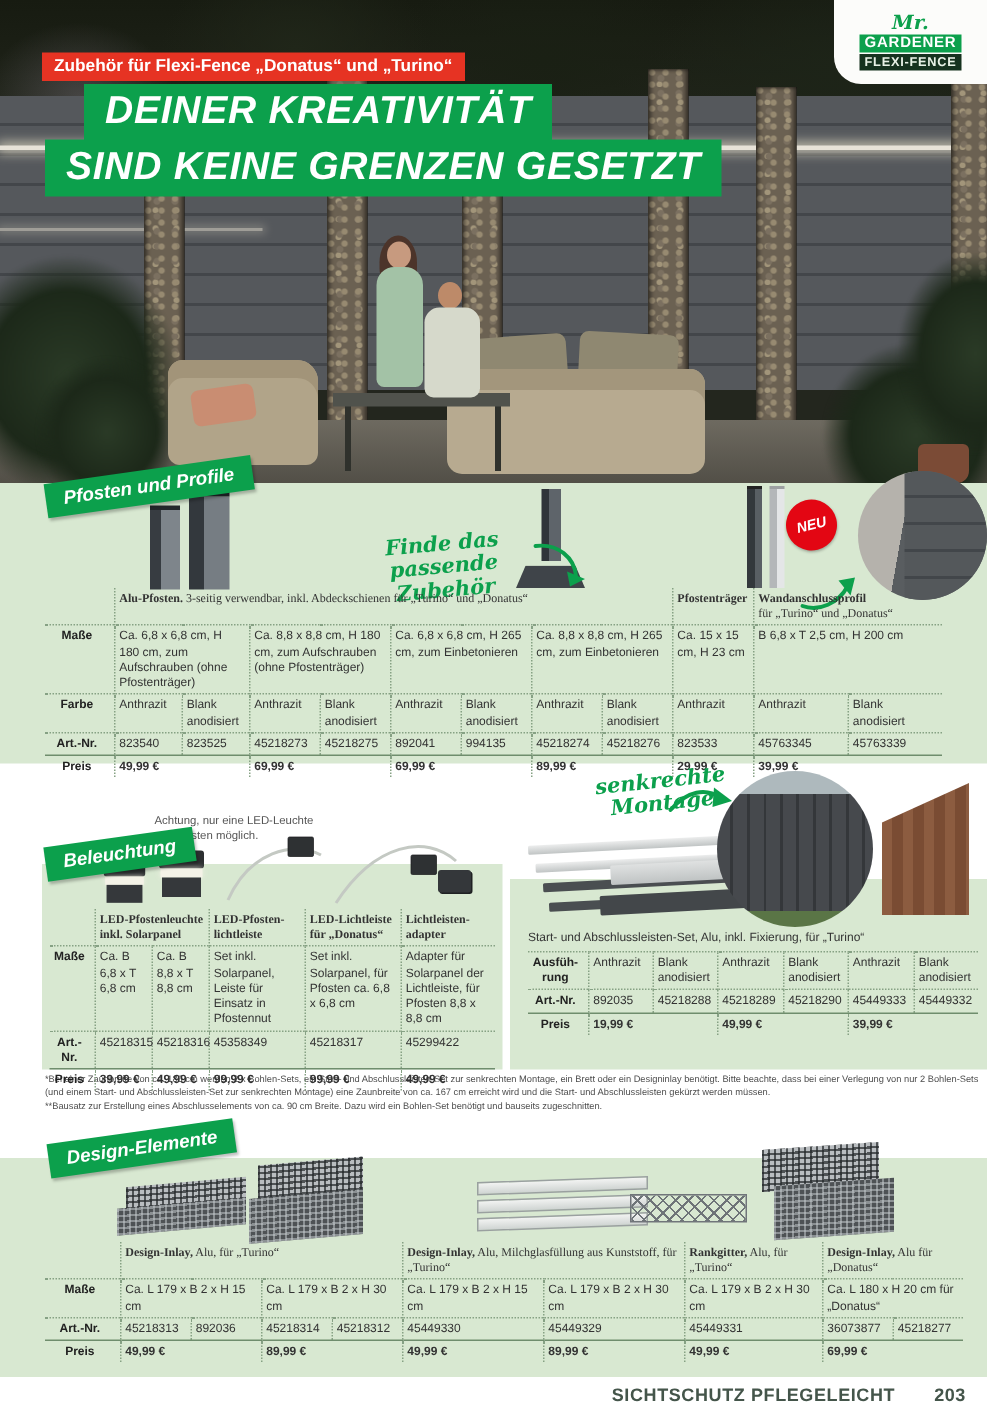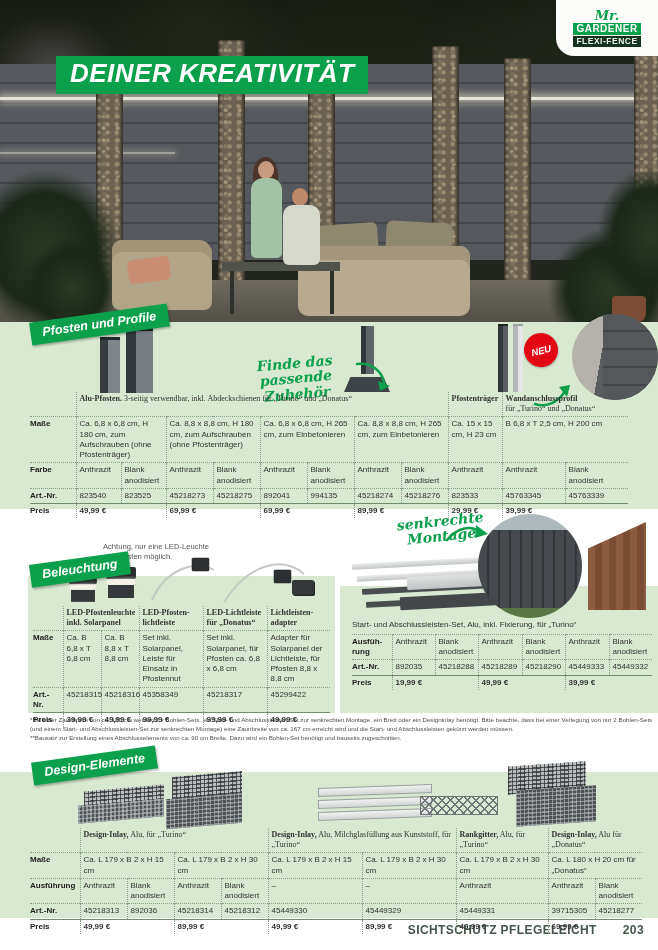--- a/index.html
+++ b/index.html
@@ -103,21 +103,21 @@
      border-radius:50%;display:flex;align-items:center;justify-content:center;font-weight:bold;
      font-style:italic;font-size:9.5px;transform:rotate(-14deg);z-index:6;box-shadow:0 1px 2px rgba(0,0,0,.3);}
   .detail-circle{position:absolute;left:572px;top:314px;width:86px;height:86px;border-radius:50%;
      overflow:hidden;background:linear-gradient(100deg,#b5b2ac 0 36%,#595d60 36%);z-index:3;}
   .dc-lines{position:absolute;left:36%;top:0;right:0;bottom:0;
      background:repeating-linear-gradient(180deg,#54585b 0 16px,#42464a 16px 18px);}
 
   
   .cat{position:absolute;border-collapse:collapse;table-layout:fixed;font-size:8px;color:#333;z-index:4;}
   .cat td{border-top:1px dotted #86a184;border-left:1px dotted #86a184;padding:2px 3px;vertical-align:top;line-height:1.28;}
-  .cat td.lbl{border-left:none;font-weight:bold;padding-left:0;color:#222;}
+  .cat td.lbl{border-left:none;font-weight:bold;padding-left:0;color:#222;text-align:center;}
   .cat tr.names td{border-top:none;font-family:Liberation Serif, serif;}
   .cat .pname{font-weight:bold;}
   .cat tr.preis td{border-top:1px solid #6f8d6d;font-weight:bold;}
   .t-posts{left:30px;top:392px;width:598px;}
   .t-light{left:33px;top:606px;width:297px;}
   .t-rails{left:352px;top:634px;width:300px;}
   .t-design{left:30px;top:828px;width:612px;}
 
   
   .achtung{position:absolute;left:103px;top:542px;width:112px;font-size:7.6px;color:#555;line-height:1.3;z-index:4;}
@@ -214,21 +214,23 @@
     <div class="sofa"></div>
     <div class="tleg tleg1"></div>
     <div class="tleg tleg2"></div>
     <div class="din-table"></div>
     <div class="p-hair"></div>
     <div class="p-whead"></div>
     <div class="p-woman"></div>
     <div class="p-mhead"></div>
     <div class="p-man"></div>
 
+    <div class="tag">Zubehör für Flexi-Fence „Donatus“ und „Turino“</div>
     <div class="hl hl1">DEINER KREATIVITÄT</div>
+    <div class="hl hl2">SIND KEINE GRENZEN GESETZT</div>
     <div class="logo">
       <div class="logo-mr">Mr.</div>
       <div class="logo-g">GARDENER</div>
       <div class="logo-f">FLEXI-FENCE</div>
     </div>
   </div>
 
   <div class="panel panel-posts"></div>
   <div class="ribbon ribbon-posts">Pfosten und Profile</div>
 
@@ -514,41 +516,29 @@
     <tr>
       <td class="lbl">Maße</td>
       <td colspan="2">Ca. L 179 x B 2 x H 15 cm</td>
       <td colspan="2">Ca. L 179 x B 2 x H 30 cm</td>
       <td>Ca. L 179 x B 2 x H 15 cm</td>
       <td>Ca. L 179 x B 2 x H 30 cm</td>
       <td>Ca. L 179 x B 2 x H 30 cm</td>
       <td colspan="2">Ca. L 180 x H 20 cm für „Donatus“</td>
     </tr>
     <tr>
-      <td class="lbl">Ausführung</td>
-      <td>Anthrazit</td>
-      <td>Blank anodisiert</td>
-      <td>Anthrazit</td>
-      <td>Blank anodisiert</td>
-      <td>–</td>
-      <td>–</td>
-      <td>Anthrazit</td>
-      <td>Anthrazit</td>
-      <td>Blank anodisiert</td>
-    </tr>
-    <tr>
       <td class="lbl">Art.-Nr.</td>
       <td>45218313</td>
       <td>892036</td>
       <td>45218314</td>
       <td>45218312</td>
       <td>45449330</td>
       <td>45449329</td>
       <td>45449331</td>
-      <td>39715305</td>
+      <td>36073877</td>
       <td>45218277</td>
     </tr>
     <tr class="preis">
       <td class="lbl">Preis</td>
       <td colspan="2">49,99 €</td>
       <td colspan="2">89,99 €</td>
       <td>49,99 €</td>
       <td>89,99 €</td>
       <td>49,99 €</td>
       <td colspan="2">69,99 €</td>

